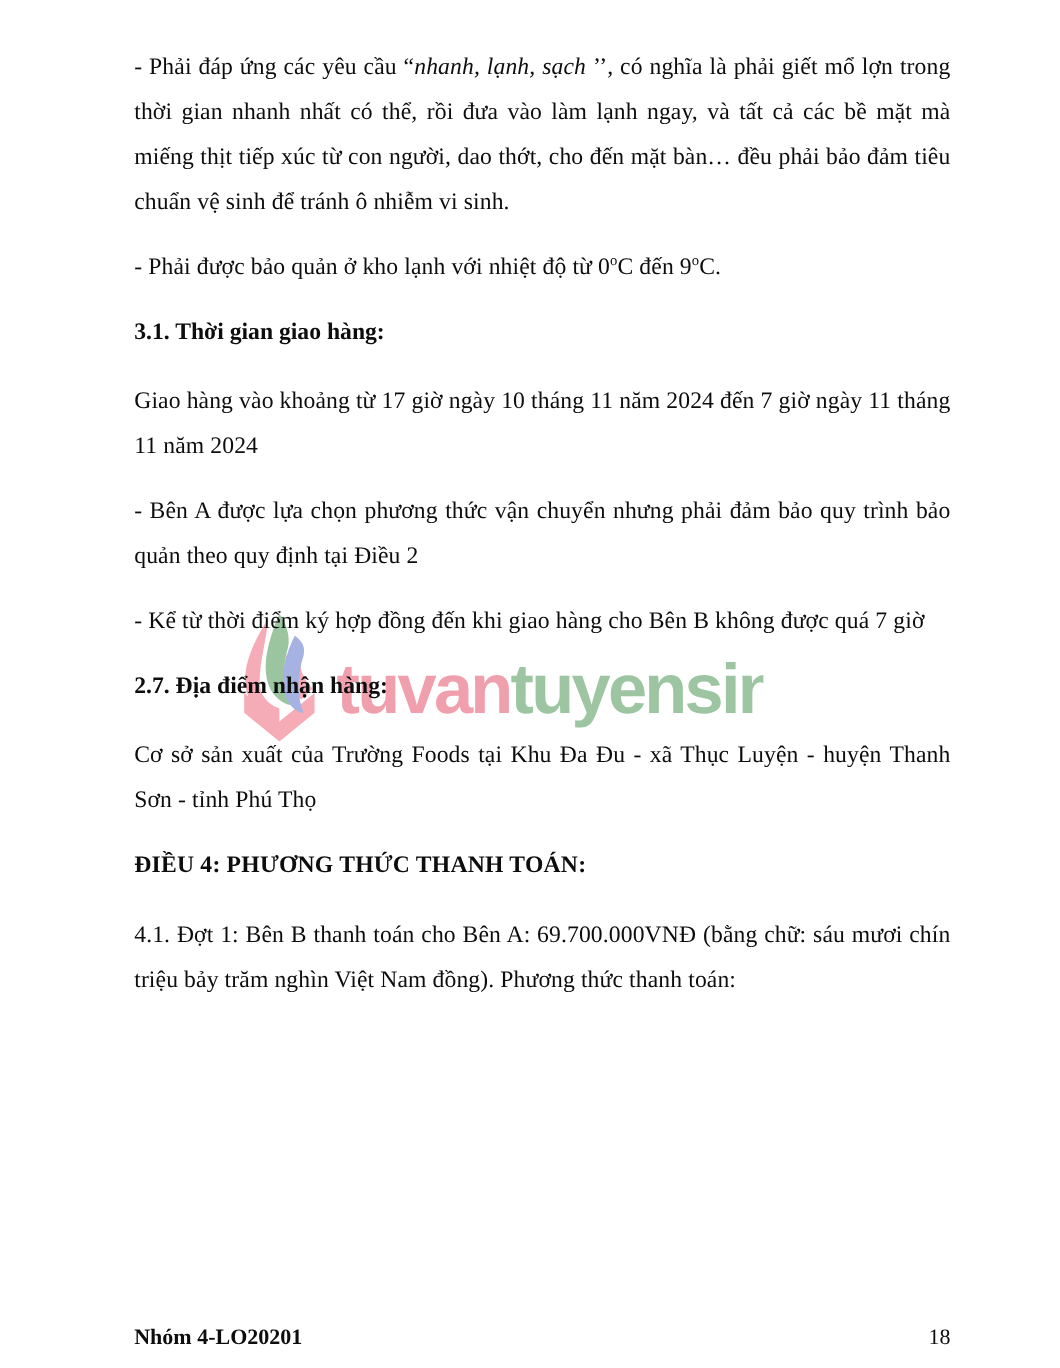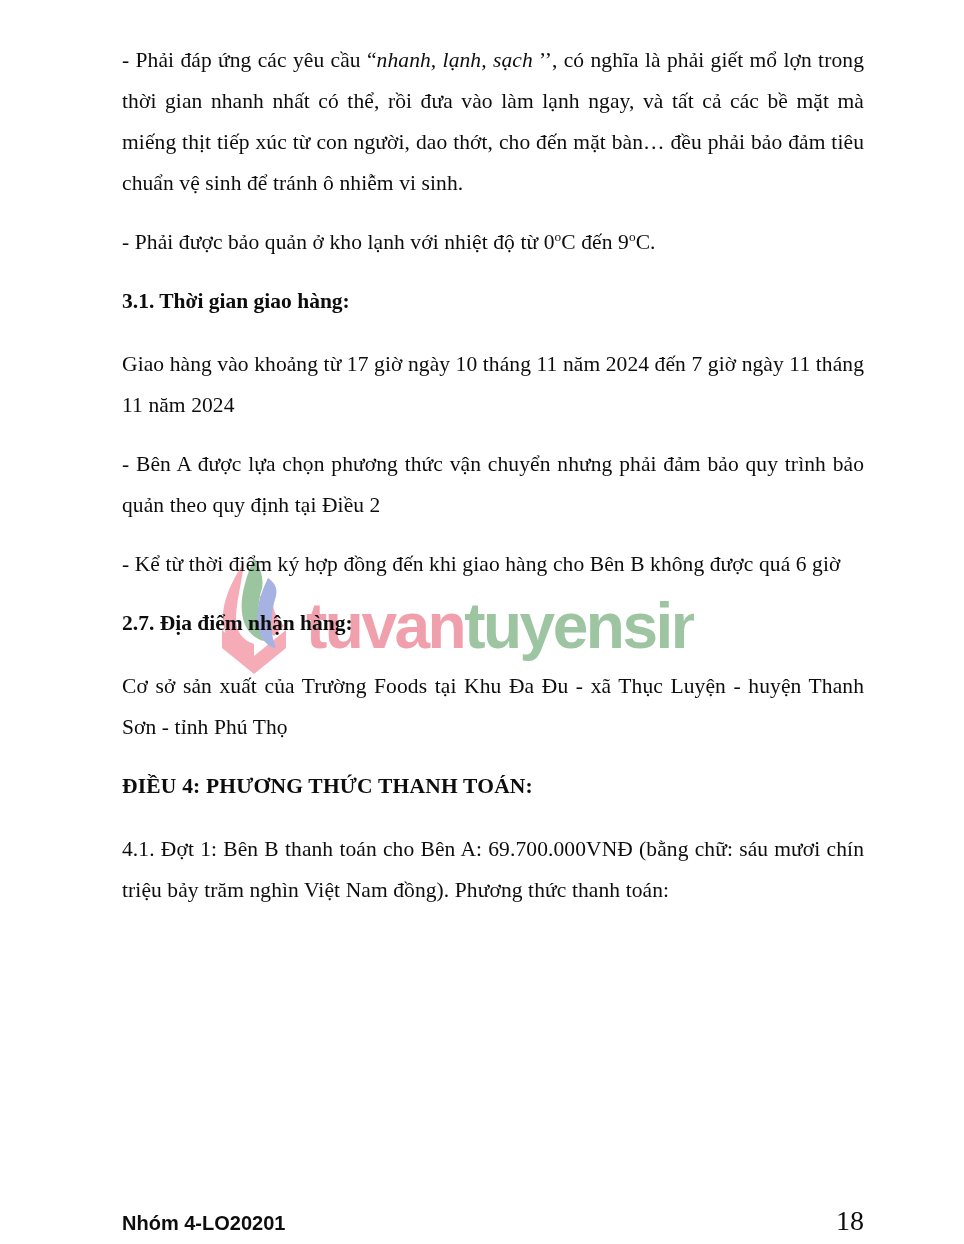--- a/index.html
+++ b/index.html
@@ -90,25 +90,25 @@
     top: 1205px;
     display: flex;
     align-items: baseline;
     justify-content: space-between;
     z-index: 3;
   }
 
   .footer-left {
     font-size: 20px;
     font-weight: bold;
-    font-family: Liberation Sans, sans-serif;
+    font-family: Liberation Serif, serif;
   }
 
   .footer-right {
-    font-size: 28px;
+    font-size: 20px;
     font-family: "Liberation Serif", "DejaVu Serif", serif;
   }
 </style>
 </head>
 <body>
 
 <div class="page">
 
   <div class="watermark">
     <svg viewBox="0 0 480 118" xmlns="http://www.w3.org/2000/svg" aria-hidden="true">
@@ -137,21 +137,21 @@
     <p class="para gap-md"><span>- Phải được bảo quản ở kho lạnh với nhiệt độ từ 0</span><sup class="deg">o</sup><span>C đến 9</span><sup class="deg">o</sup><span>C.</span></p>
 
 
     <h3 class="heading gap-md">3.1. Thời gian giao hàng:</h3>
 
     <p class="para gap-md">Giao hàng vào khoảng từ 17 giờ ngày 10 tháng 11 năm 2024 đến 7 giờ ngày 11 tháng 11 năm 2024</p>
 
 
     <p class="para gap-sm">- Bên A được lựa chọn phương thức vận chuyển nhưng phải đảm bảo quy trình bảo quản theo quy định tại Điều 2</p>
 
-    <p class="para gap-md">-  Kể từ thời điểm ký hợp đồng đến khi giao hàng cho Bên B không được quá 6 giờ</p>
+    <p class="para gap-md">-  Kể từ thời điểm ký hợp đồng đến khi giao hàng cho Bên B không được quá 7 giờ</p>
 
     <h3 class="heading gap-md">2.7. Địa điểm nhận hàng:</h3>
 
     <p class="para gap-lg"> Cơ sở sản xuất của Trường Foods tại Khu Đa Đu - xã Thục Luyện - huyện Thanh Sơn - tỉnh Phú Thọ</p>
 
     <h2 class="heading heading-major gap-md">ĐIỀU 4: PHƯƠNG THỨC THANH TOÁN:</h2>
 
     <p class="para gap-md">4.1. Đợt 1: Bên B thanh toán cho Bên A: 69.700.000VNĐ (bằng chữ: sáu mươi chín triệu bảy trăm nghìn Việt Nam đồng). Phương thức thanh toán:</p>
 
 

